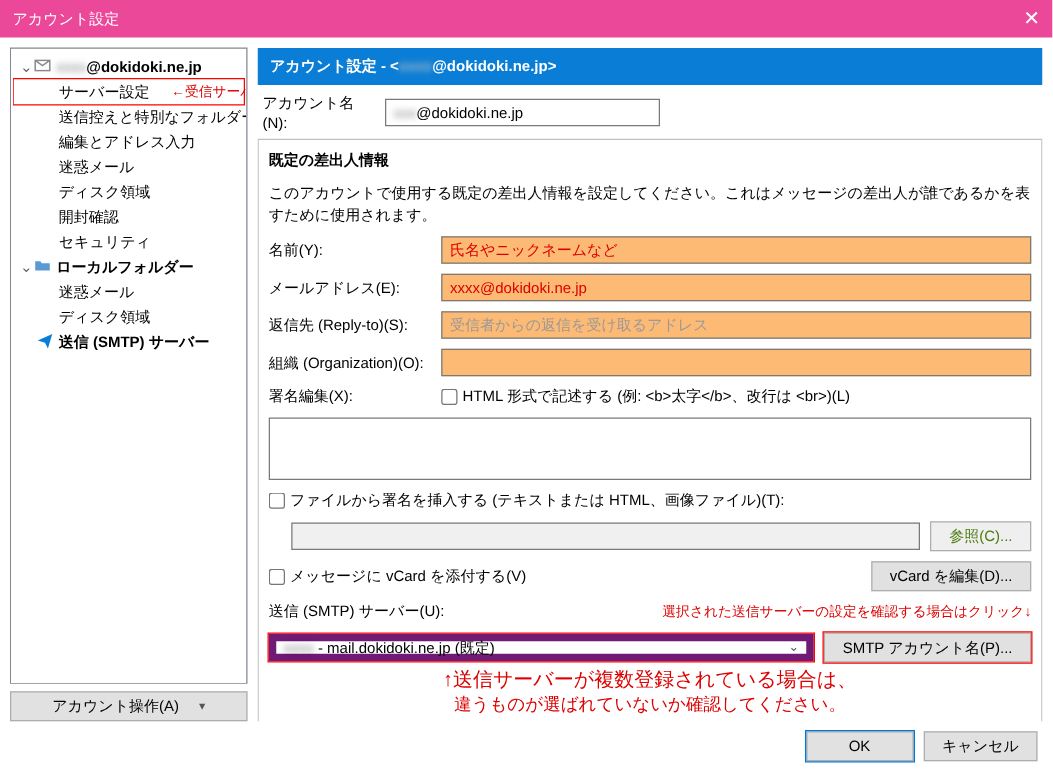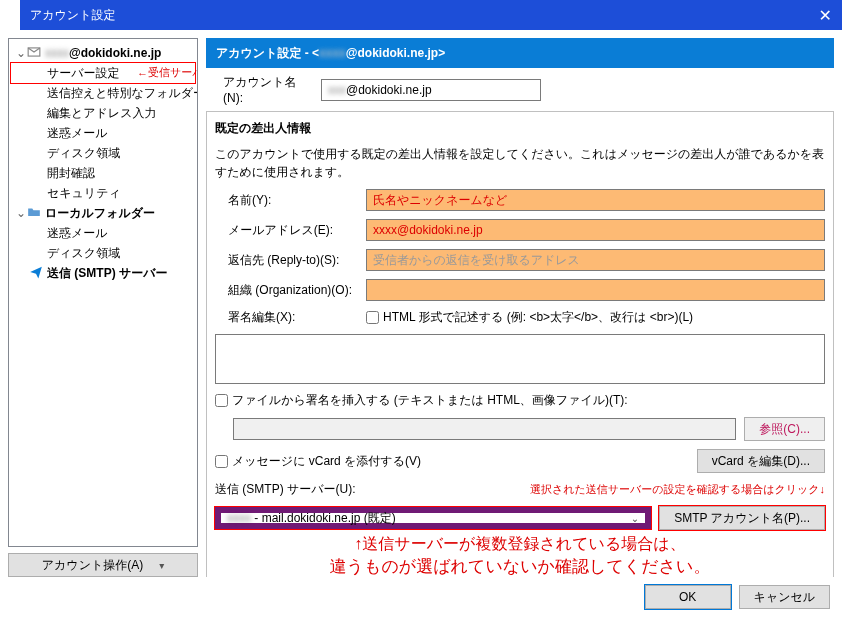--- a/index.html
+++ b/index.html
@@ -1,42 +1,42 @@
 <!DOCTYPE html>
 <html><head>
 <meta charset="utf-8">
 <style>
 * { box-sizing: border-box; margin: 0; padding: 0; font-family: "Meiryo", "Yu Gothic UI", "MS PGothic", sans-serif; font-size: 12px; }
 body { background: #fff; width: 842px; height: 623px; overflow: hidden; }
-.titlebar { background: #1d4ed8; color: #fff; height: 30px; display: flex; align-items: center; padding: 0 10px; justify-content: space-between; margin-left: 20px; }
+.titlebar { background: #ec4899; color: #fff; height: 30px; display: flex; align-items: center; padding: 0 10px; justify-content: space-between; }
 .titlebar .close { font-size: 16px; }
 .main { display: flex; height: 555px; padding: 8px; gap: 8px; }
 .sidebar { width: 190px; display: flex; flex-direction: column; }
 .tree { border: 1px solid #828790; flex: 1; padding: 4px 2px; overflow: auto; background: #fff; }
 .tree-item { display: flex; align-items: center; height: 20px; padding: 0 4px; white-space: nowrap; cursor: default; }
 .tree-item .tw { width: 12px; display: inline-block; text-align: center; color: #666; }
 .tree-item .icon { margin-right: 4px; }
 .indent-1 { padding-left: 36px; }
 .indent-0b { padding-left: 4px; }
 .highlighted { outline: 1px solid red; }
 .account-btn { margin-top: 6px; border: 1px solid #adadad; background: #e1e1e1; height: 24px; display: flex; align-items: center; justify-content: center; gap: 16px; }
 .content { flex: 1; display: flex; flex-direction: column; gap: 6px; overflow: hidden; }
 .header { background: #0a7dd6; color: #fff; padding: 6px 10px; font-size: 14px; font-weight: bold; }
 .blur { color: transparent; text-shadow: 0 0 5px rgba(200,200,200,0.9); }
 .blur-dark { color: transparent; text-shadow: 0 0 5px rgba(0,0,0,0.5); }
 .row { display: flex; align-items: center; gap: 8px; }
 .subpanel { border: 1px solid #c0c0c0; padding: 8px; display: flex; flex-direction: column; gap: 8px; position: relative; }
 .section-title { font-weight: bold; }
-.field-label { width: 130px; margin-left: 13px; }
+.field-label { width: 130px; }
 input[type=text] { border: 1px solid #7a7a7a; height: 22px; padding: 0 6px; flex: 1; background: #fdba74; }
 input.red-text { color: #d00; }
 input.gray-text::placeholder { color: #999; }
 textarea { border: 1px solid #7a7a7a; width: 100%; height: 50px; resize: none; background: #fff; }
 .btn { border: 1px solid #adadad; background: #e1e1e1; height: 24px; padding: 0 14px; display: inline-flex; align-items: center; justify-content: center; }
-.btn.disabled { color: #be185d; background: #efefef; }
+.btn.disabled { color: #4d7c0f; background: #efefef; }
 .select { border: 6px solid #701a75; height: 22px; flex: 1; display: flex; align-items: center; padding: 0 6px; justify-content: space-between; background: #fff; }
 .red-border { outline: 1px solid red; }
 .red-note { color: #d00; }
 .footer { display: flex; justify-content: flex-end; gap: 8px; padding: 0 12px 10px; }
 .footer .btn { min-width: 86px; }
 .chk { display: inline-flex; align-items: center; gap: 4px; }
 .chev { font-size: 10px; color: #555; }
 svg.ic { width: 14px; height: 14px; }
 </style>
 </head>
@@ -172,21 +172,21 @@
       </div>
       <div class="row">
         <div class="select red-border">
           <span><span class="blur-dark">xxxx</span><span> - mail.dokidoki.ne.jp (既定)</span></span>
           <span class="chev">⌄</span>
         </div>
         <span class="btn red-border">SMTP アカウント名(P)...</span>
       </div>
       <div style="text-align:center;margin-top:-4px">
         <div class="red-note" style="font-size:16px">↑送信サーバーが複数登録されている場合は、</div>
-        <div class="red-note" style="font-size:17px">違うものが選ばれていないか確認してください。</div>
+        <div class="red-note" style="font-size:14px">違うものが選ばれていないか確認してください。</div>
       </div>
       <div class="row" style="justify-content:flex-end">
         <span class="btn">差出人情報を管理(M)...</span>
       </div>
     </div>
   </div>
 </div>
 
 <div class="footer">
   <span class="btn" style="outline:1px solid #0078d7">OK</span>

